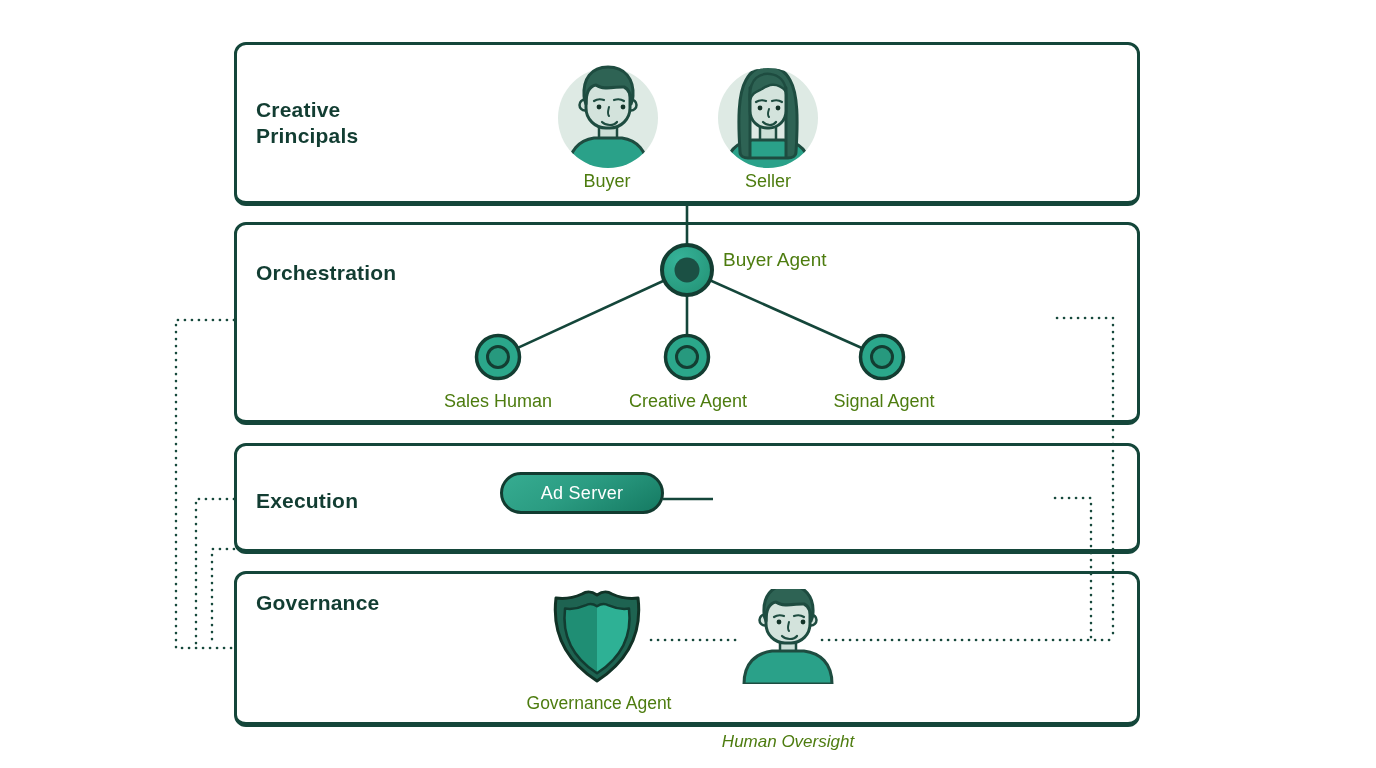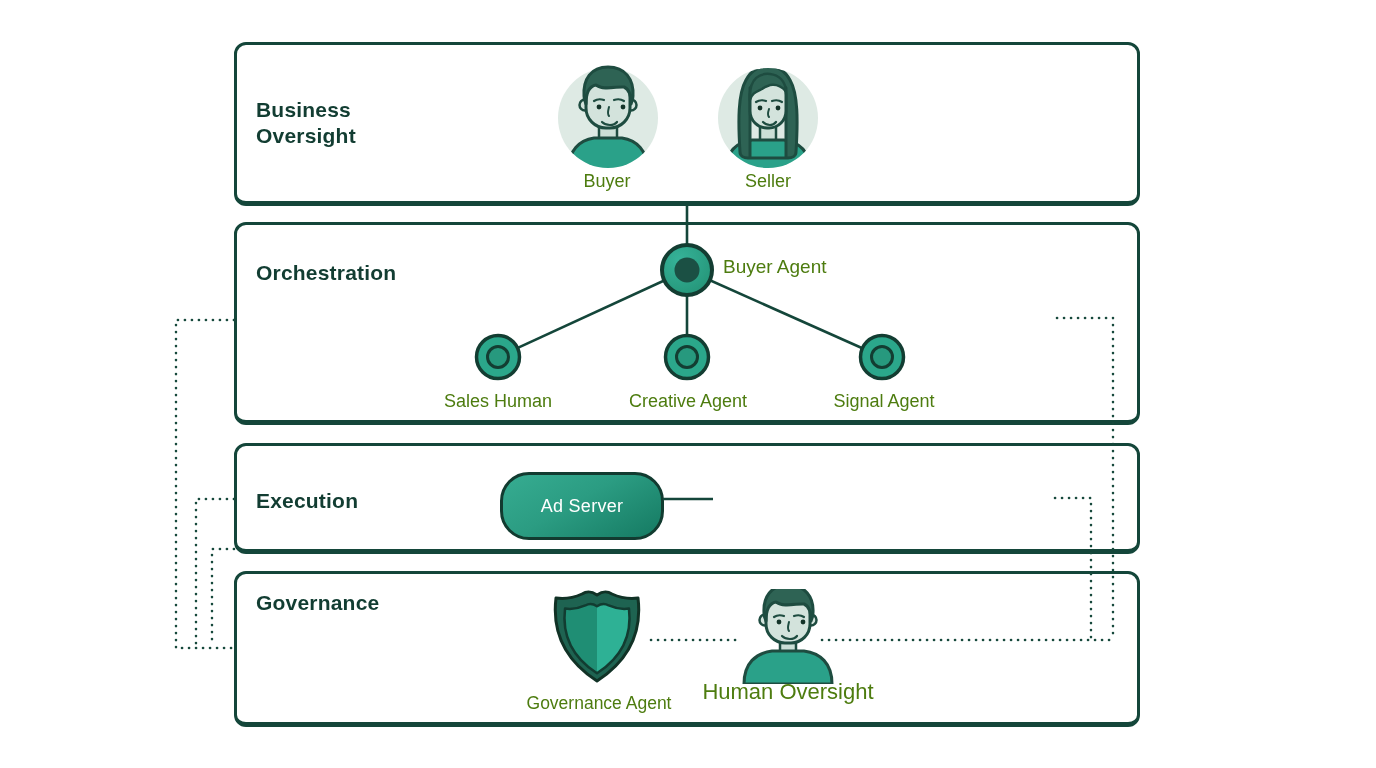--- a/index.html
+++ b/index.html
@@ -23,21 +23,21 @@
   .title-bp{top:97px;width:150px;}
   .title-orch{top:240px;margin-top:20px;}
   .title-exec{top:488px;}
   .title-gov{top:590px;}
   .dlabel{
     position:absolute;font-size:18px;color:#4d7c0f;white-space:nowrap;
     transform:translateX(-50%);
   }
   .avatar{position:absolute;}
   .pill{
-    position:absolute;height:68px;border:3px solid #123B30;border-radius:29px;
+    position:absolute;height:42px;border:3px solid #123B30;border-radius:29px;
     background:linear-gradient(150deg,#36AC91 0%,#2B9C82 45%,#157A62 100%);
     display:flex;align-items:center;justify-content:center;box-sizing:border-box;
   }
   .pill span{color:#ffffff;font-size:18px;letter-spacing:.3px;}
   .pill-adserver{left:500px;top:472px;width:164px;}
   .pill-dsp{left:712px;top:471px;width:163px;height:56px;}
   .overlay{position:absolute;left:0;top:0;pointer-events:none;}
   .solid{stroke:#14463A;stroke-width:2.6;fill:none;}
   .dotted{
     stroke:#17493C;stroke-width:2.6;fill:none;
@@ -47,21 +47,21 @@
 </head>
 <body>
 
 <div class="canvas">
 
   <div class="layer-box box-bp"></div>
   <div class="layer-box box-orch"></div>
   <div class="layer-box box-exec"></div>
   <div class="layer-box box-gov"></div>
 
-  <div class="layer-title title-bp">Business Oversight</div>
+  <div class="layer-title title-bp">Creative Principals</div>
   <div class="layer-title title-orch">Orchestration</div>
   <div class="layer-title title-exec">Execution</div>
   <div class="layer-title title-gov">Governance</div>
 
   <svg class="avatar" style="left:556px;top:60px;" width="104" height="112" viewBox="0 0 104 112">
     <defs>
         <clipPath id="clipB">
           <circle cx="52" cy="58" r="50"></circle>
         </clipPath>
       </defs>
@@ -101,21 +101,21 @@
     <path d="M56 41 C59 40 63 40 66 42" stroke="#1E4C40" stroke-width="2.2" fill="none" stroke-linecap="round"></path>
     <circle cx="44" cy="48" r="2.4" fill="#143429"></circle>
     <circle cx="62" cy="48" r="2.4" fill="#143429"></circle>
     <path d="M53 49 C52 52 51 55 53 57" stroke="#1E4C40" stroke-width="2" fill="none" stroke-linecap="round"></path>
     <path d="M47 62 C51 66 57 66 60 62" stroke="#1E4C40" stroke-width="2.2" fill="none" stroke-linecap="round"></path>
   </svg>
 
   <div class="dlabel" style="left:607px;top:171px;">Buyer</div>
   <div class="dlabel" style="left:768px;top:171px;">Seller</div>
 
-  <div class="dlabel" style="left:723px;top:256px;transform:none;font-size:19px;">Buyer Agent</div>
+  <div class="dlabel" style="left:723px;top:249px;transform:none;font-size:19px;">Buyer Agent</div>
   <div class="dlabel" style="left:498px;top:391px;">Sales Human</div>
   <div class="dlabel" style="left:688px;top:391px;">Creative Agent</div>
   <div class="dlabel" style="left:884px;top:391px;text-align:center;">Signal Agent</div>
 
   <div class="pill pill-adserver">
     <span>Ad Server</span>
   </div>
 
   <svg class="avatar" style="left:549px;top:589px;" width="96" height="96" viewBox="0 0 96 96">
     <defs>
@@ -141,21 +141,21 @@
     <path d="M50 -4 C33 -4 25 8 26 24 C26 27 27 30 28 32 C28 20 32 14 38 13 C46 19 60 14 66 15 C71 17 73 23 73 32 C74 30 75 27 75 24 C76 8 67 -4 50 -4 Z" fill="#2E6354" stroke="#1E4C40" stroke-width="3" stroke-linejoin="round"></path>
     <path d="M36 28 C39 26 43 26 46 27" stroke="#1E4C40" stroke-width="2.2" fill="none" stroke-linecap="round"></path>
     <path d="M56 27 C59 26 63 26 66 28" stroke="#1E4C40" stroke-width="2.2" fill="none" stroke-linecap="round"></path>
     <circle cx="41" cy="33" r="2.4" fill="#143429"></circle>
     <circle cx="65" cy="33" r="2.4" fill="#143429"></circle>
     <path d="M51 33 C50 37 49 40 51 42" stroke="#1E4C40" stroke-width="2" fill="none" stroke-linecap="round"></path>
     <path d="M44 47 C48 51 56 51 59 47" stroke="#1E4C40" stroke-width="2.2" fill="none" stroke-linecap="round"></path>
   </svg>
 
   <div class="dlabel" style="left:599px;top:693px;font-size:17.5px;">Governance Agent</div>
-  <div class="dlabel" style="left:788px;top:679px;font-size:22px;">Human Oversight</div>
+  <div class="dlabel" style="left:788px;top:732px;font-size:17px;font-style:italic;">Human Oversight</div>
 
   <svg class="overlay" width="1376" height="768" viewBox="0 0 1376 768">
     <defs>
       <radialGradient id="nodeGrad" cx="0.35" cy="0.3" r="0.9">
         <stop offset="0" stop-color="#36B399"></stop>
           <stop offset="1" stop-color="#229073"></stop>
       </radialGradient>
     </defs>
 
     <path class="solid" d="M687 205 V246"></path>

